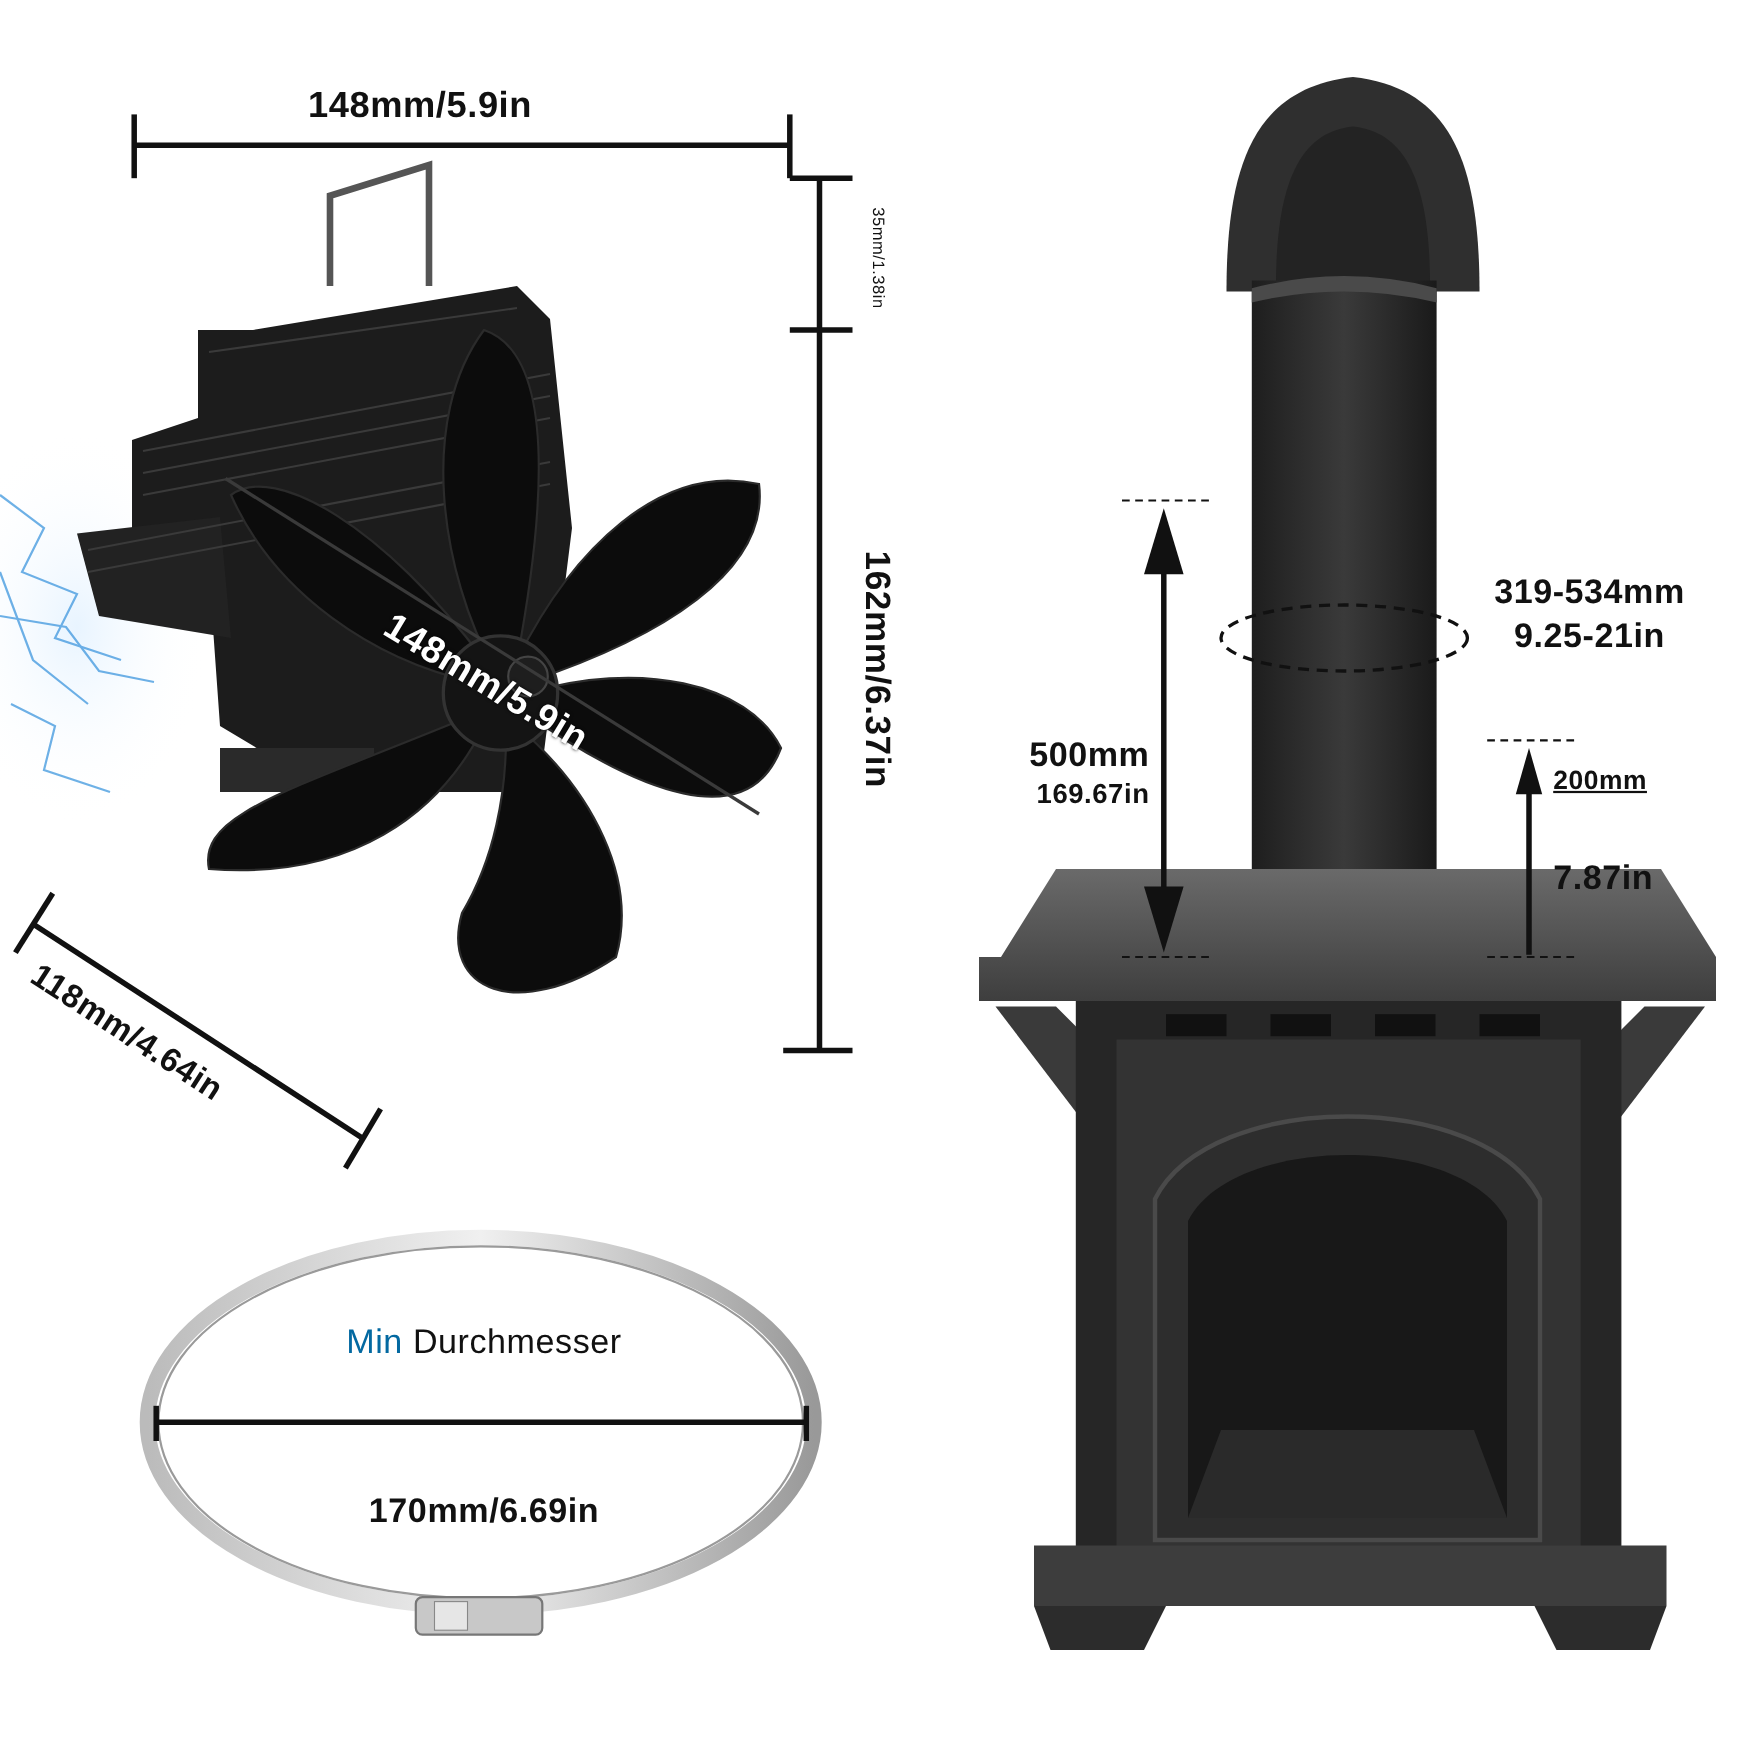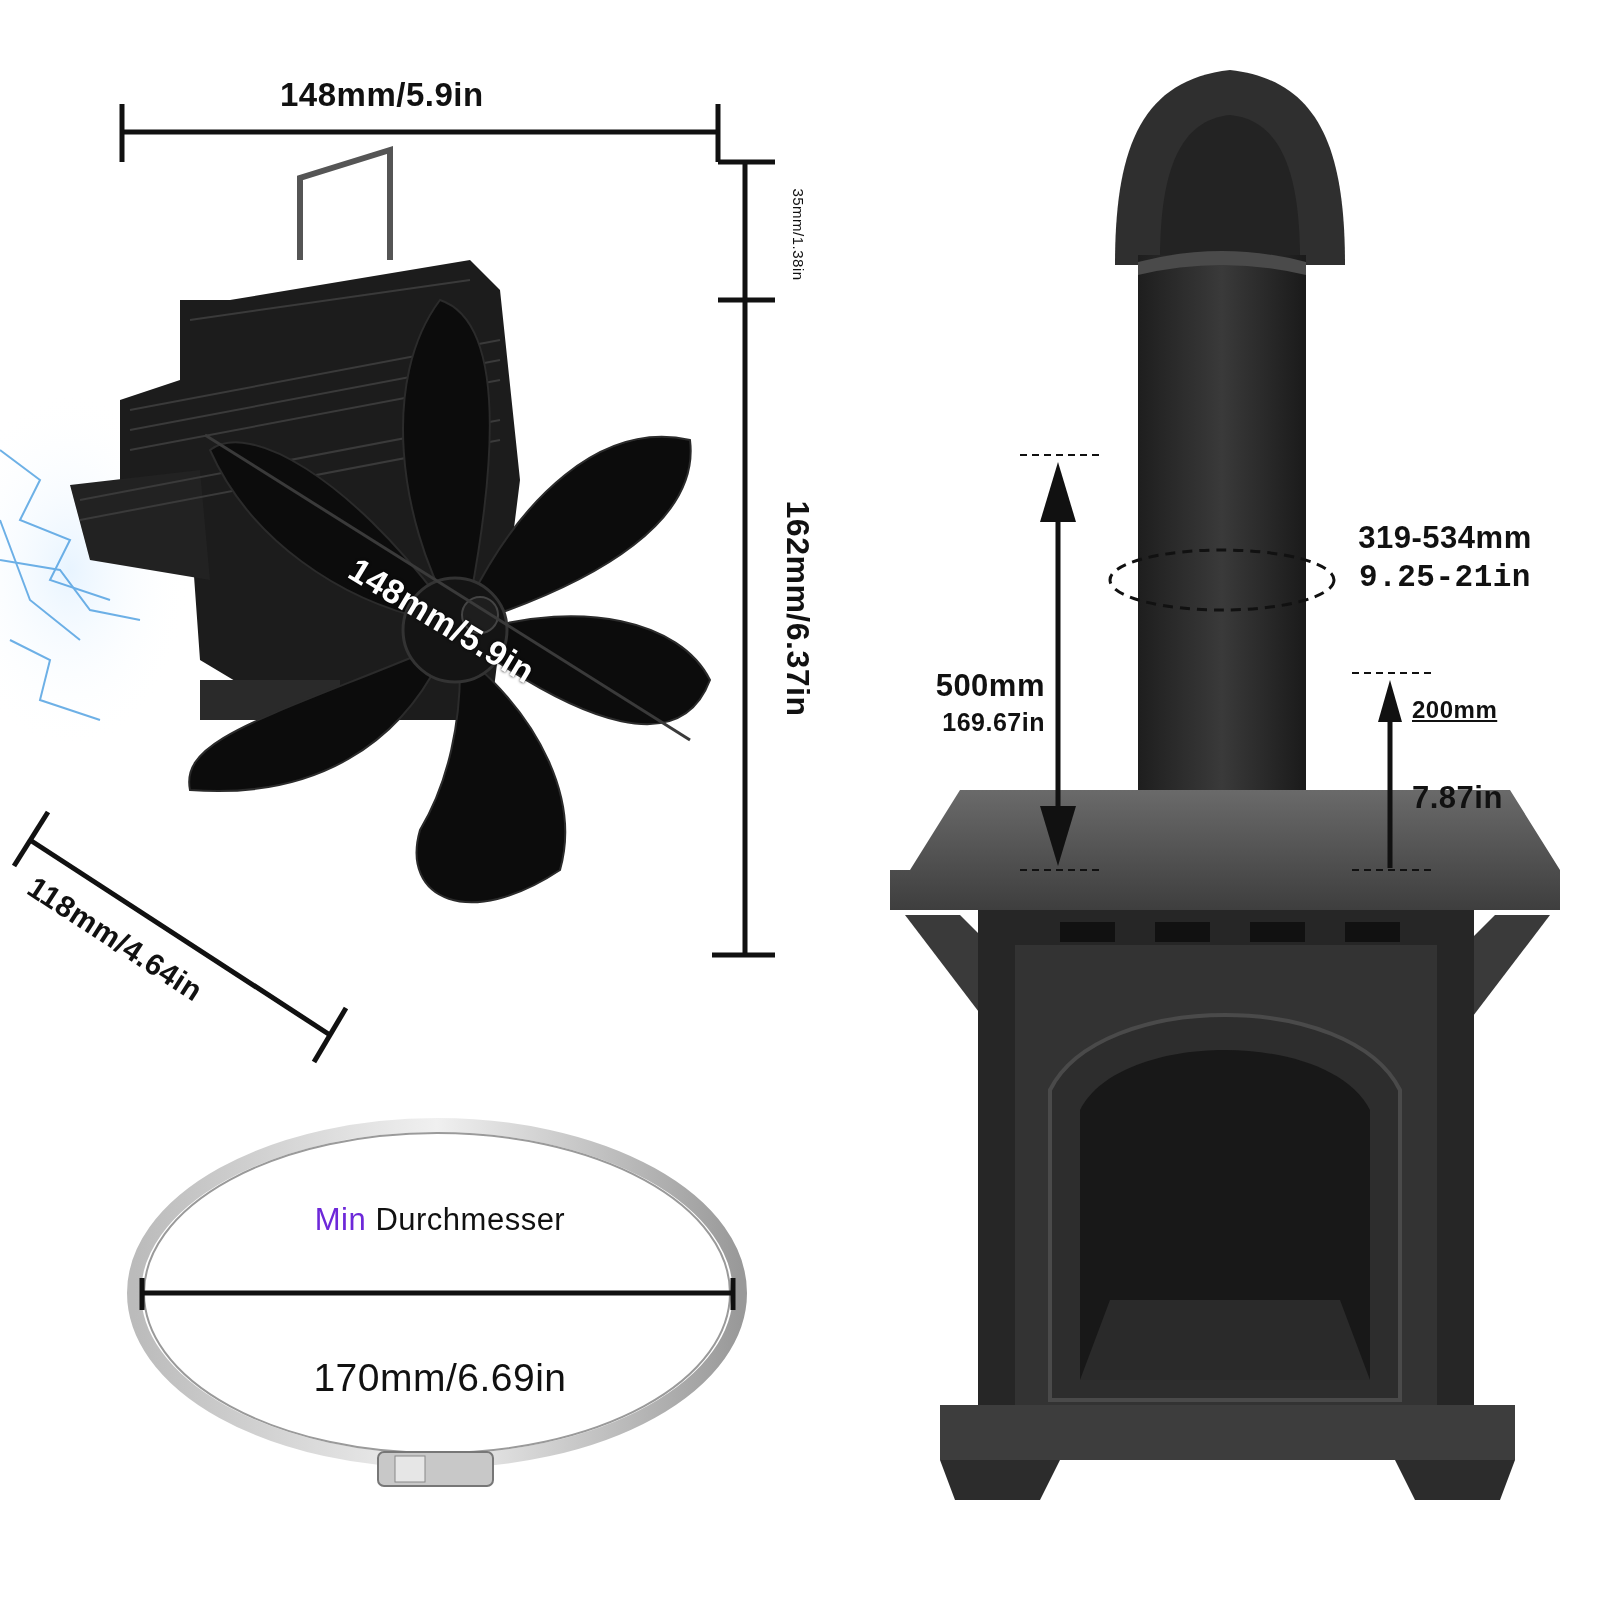--- a/index.html
+++ b/index.html
@@ -1,19 +1,19 @@
 <!DOCTYPE html>
 <html><head>
 <meta charset="utf-8">
 <style>
   html,body{margin:0;padding:0;background:#fff;}
   #stage{position:relative;width:1600px;height:1600px;overflow:hidden;background:#fff;font-family:"Liberation Sans",sans-serif;color:#111;}
   svg{position:absolute;left:0;top:0;}
   .lbl{position:absolute;font-weight:bold;color:#111;white-space:nowrap;letter-spacing:0.5px;}
-  .red{color:#6d28d9;}
+  .red{color:#0369a1;}
   .c{text-align:center;}
   .r{text-align:right;margin-top:36px;}
 </style>
 </head>
 <body>
 
 <div id="stage">
 
 <svg width="1600" height="1600" viewBox="0 0 1600 1600">
   <defs>
@@ -152,22 +152,22 @@
 <div class="lbl" style="left:280px;top:76px;font-size:33px;">148mm/5.9in</div>
 <div class="lbl" style="left:752px;top:226px;font-size:15px;font-weight:normal;transform:rotate(90deg);transform-origin:center;">35mm/1.38in</div>
 <div class="lbl" style="left:690px;top:590px;font-size:32px;transform:rotate(90deg);transform-origin:center;">162mm/6.37in</div>
 <div class="lbl" style="left:362px;top:550px;font-size:34px;color:#fff;text-shadow:0 0 3px #000;transform:rotate(31deg);transform-origin:left top;">148mm/5.9in</div>
 <div class="lbl" style="left:40px;top:870px;font-size:30px;transform:rotate(33deg);transform-origin:left top;">118mm/4.64in</div>
 
 <div class="lbl c" style="left:230px;top:1202px;width:420px;font-size:31px;font-weight:normal;">
   <span class="red">Min</span>
   <span>Durchmesser</span>
 </div>
-<div class="lbl c" style="left:230px;top:1356px;width:420px;font-size:39px;font-weight:normal;">170mm/6.69in</div>
+<div class="lbl c" style="left:230px;top:1356px;width:420px;font-size:31px;font-weight:bold;">170mm/6.69in</div>
 
 <div class="lbl c" style="left:1335px;top:520px;width:220px;font-size:31px;">319-534mm</div>
-<div class="lbl c" style="left:1335px;top:560px;width:220px;font-size:31px;font-family:Liberation Mono, monospace;">9.25-21in</div>
+<div class="lbl c" style="left:1335px;top:560px;width:220px;font-size:31px;">9.25-21in</div>
 <div class="lbl r" style="left:860px;top:632px;width:185px;font-size:31px;">500mm</div>
 <div class="lbl r" style="left:860px;top:672px;width:185px;font-size:25px;">169.67in</div>
 <div class="lbl" style="left:1412px;top:696px;font-size:24px;text-decoration:underline;">200mm</div>
 <div class="lbl" style="left:1412px;top:780px;font-size:31px;text-align:right;">7.87in</div>
 
 </div>
 
 </body></html>

